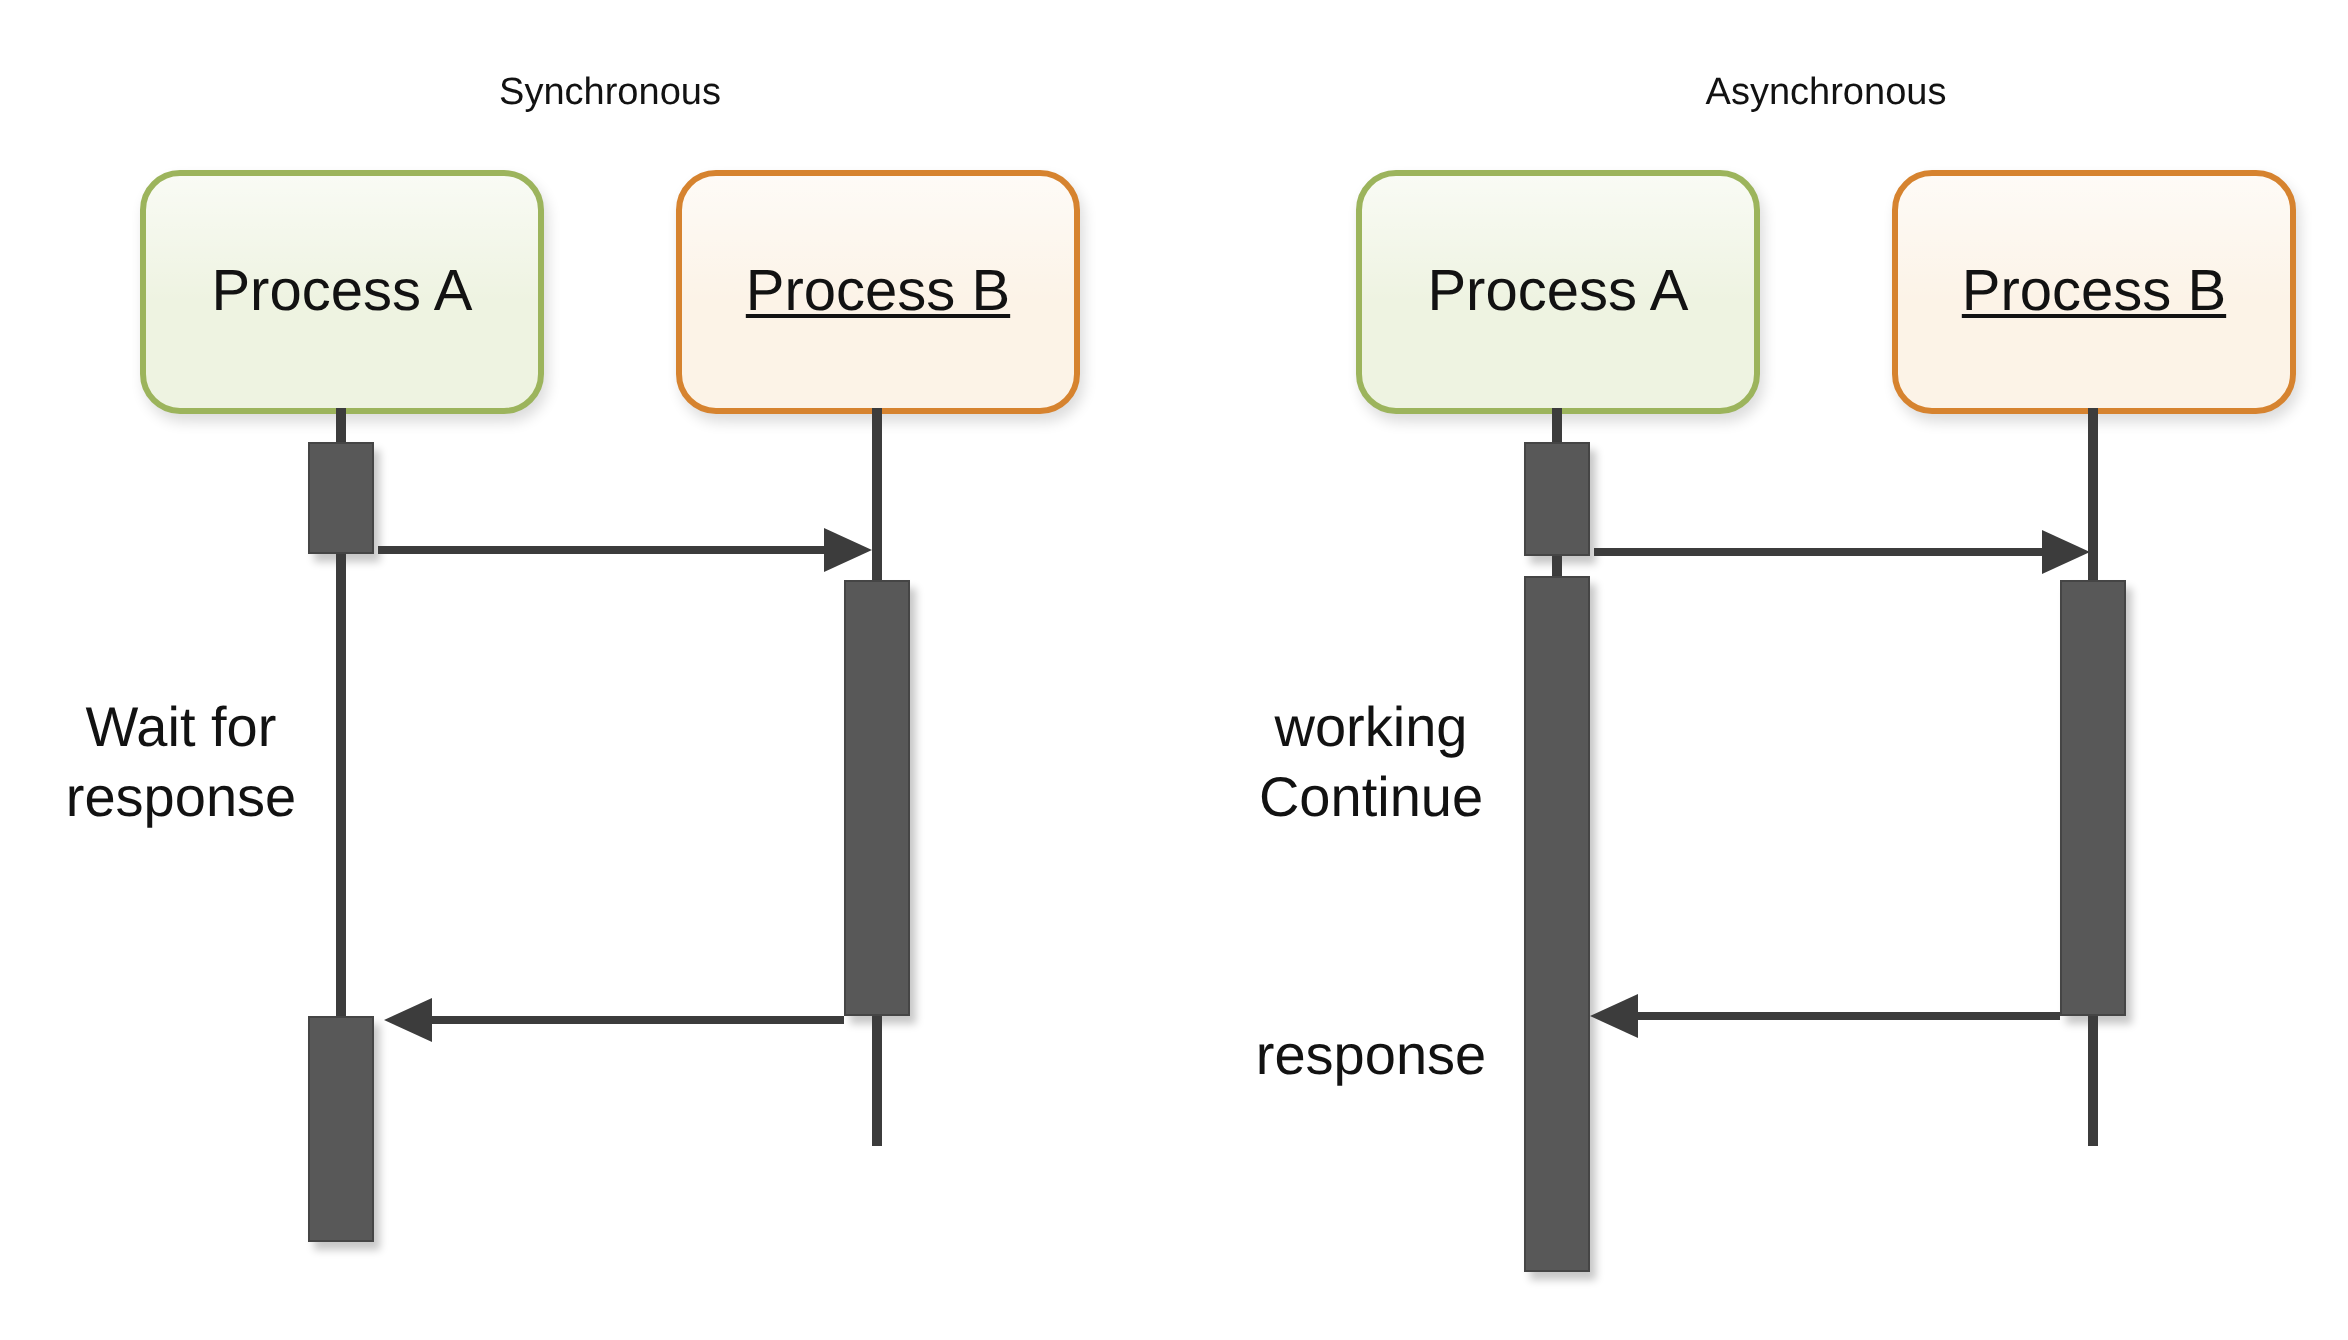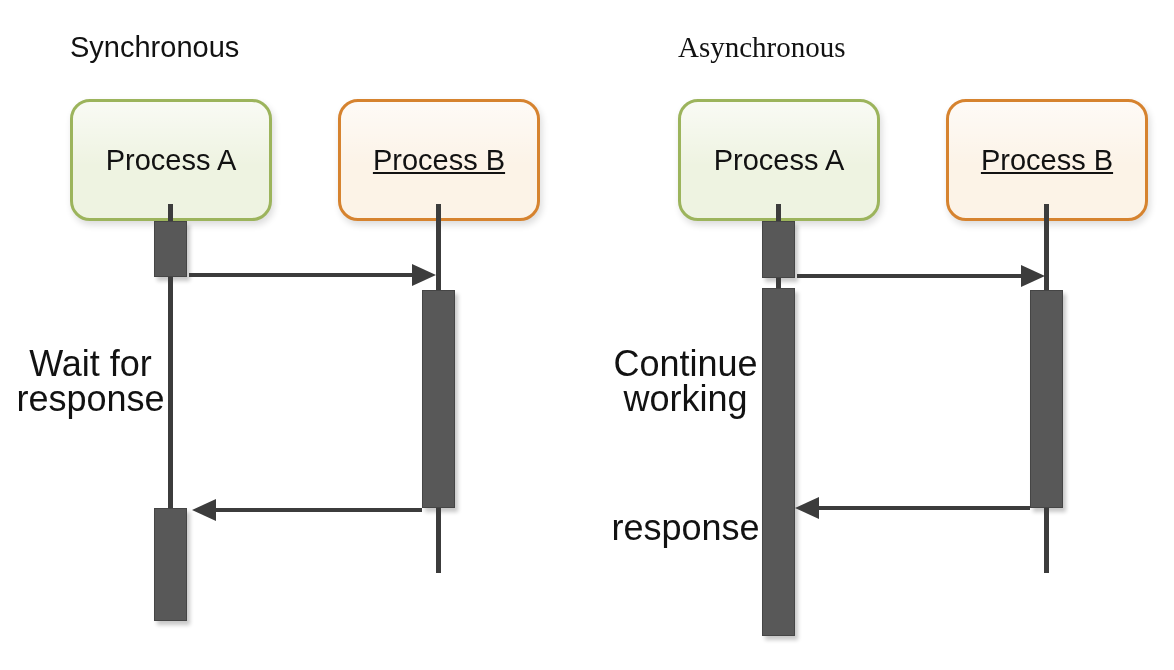--- a/index.html
+++ b/index.html
@@ -18,28 +18,28 @@
   }
   .panel {
     position: absolute;
     inset: 0;
   }
   .panel-title {
     position: absolute;
     top: 28px;
     width: 470px;
     height: 38px;
-    text-align: left;
-    font-size: 29px;
+    text-align: center;
+    font-size: 19px;
     line-height: 38px;
     color: var(--text, #111111);
   }
   .actor {
     position: absolute;
-    top: 99px;
+    top: 85px;
     width: 202px;
     height: 122px;
     box-sizing: border-box;
     border-radius: 20px;
     border: 3px solid;
     display: flex;
     align-items: center;
     justify-content: center;
     font-size: 29px;
     box-shadow: 2px 4px 7px rgba(0,0,0,0.14);
@@ -85,21 +85,21 @@
     width: 0;
     height: 0;
     border-top: 11px solid transparent;
     border-bottom: 11px solid transparent;
     border-right: 24px solid var(--line, #3c3c3c);
   }
   .note {
     position: absolute;
     width: 165px;
     text-align: center;
-    font-size: 36px;
+    font-size: 28px;
     line-height: 35px;
     color: var(--text, #111111);
   }
 </style>
 </head>
 <body>
 
 <div class="canvas">
 
   <section class="panel">
@@ -130,21 +130,21 @@
     <div class="arrowhead-left" style="left:192px; top:499px;"></div>
 
     <div class="note" style="left:8px; top:346px;">
       <div>Wait for</div>
       <div>response</div>
     </div>
   </section>
 
   <section class="panel">
 
-    <div class="panel-title" style="left:678px;font-family:Liberation Serif, serif;">Asynchronous</div>
+    <div class="panel-title" style="left:678px;">Asynchronous</div>
 
     <div class="actor actor-a" style="left:678px;">
       <span>Process A</span>
     </div>
 
     <div class="actor actor-b" style="left:946px;">
       <span>Process B</span>
     </div>
 
     <div class="lifeline" style="left:776px; top:204px; height:18px;"></div>
@@ -156,21 +156,21 @@
     <div class="bar" style="left:1030px; top:290px; height:218px;"></div>
     <div class="lifeline" style="left:1044px; top:508px; height:65px;"></div>
 
     <div class="arrow-shaft" style="left:797px; top:274px; width:224px;"></div>
     <div class="arrowhead-right" style="left:1021px; top:265px;"></div>
 
     <div class="arrow-shaft" style="left:819px; top:506px; width:211px;"></div>
     <div class="arrowhead-left" style="left:795px; top:497px;"></div>
 
     <div class="note" style="left:603px; top:346px;">
+      <div>working</div>
       <div>Continue</div>
-      <div>working</div>
     </div>
     <div class="note" style="left:603px; top:510px;">
       <div>response</div>
     </div>
   </section>
 
 </div>
 
 </body></html>

